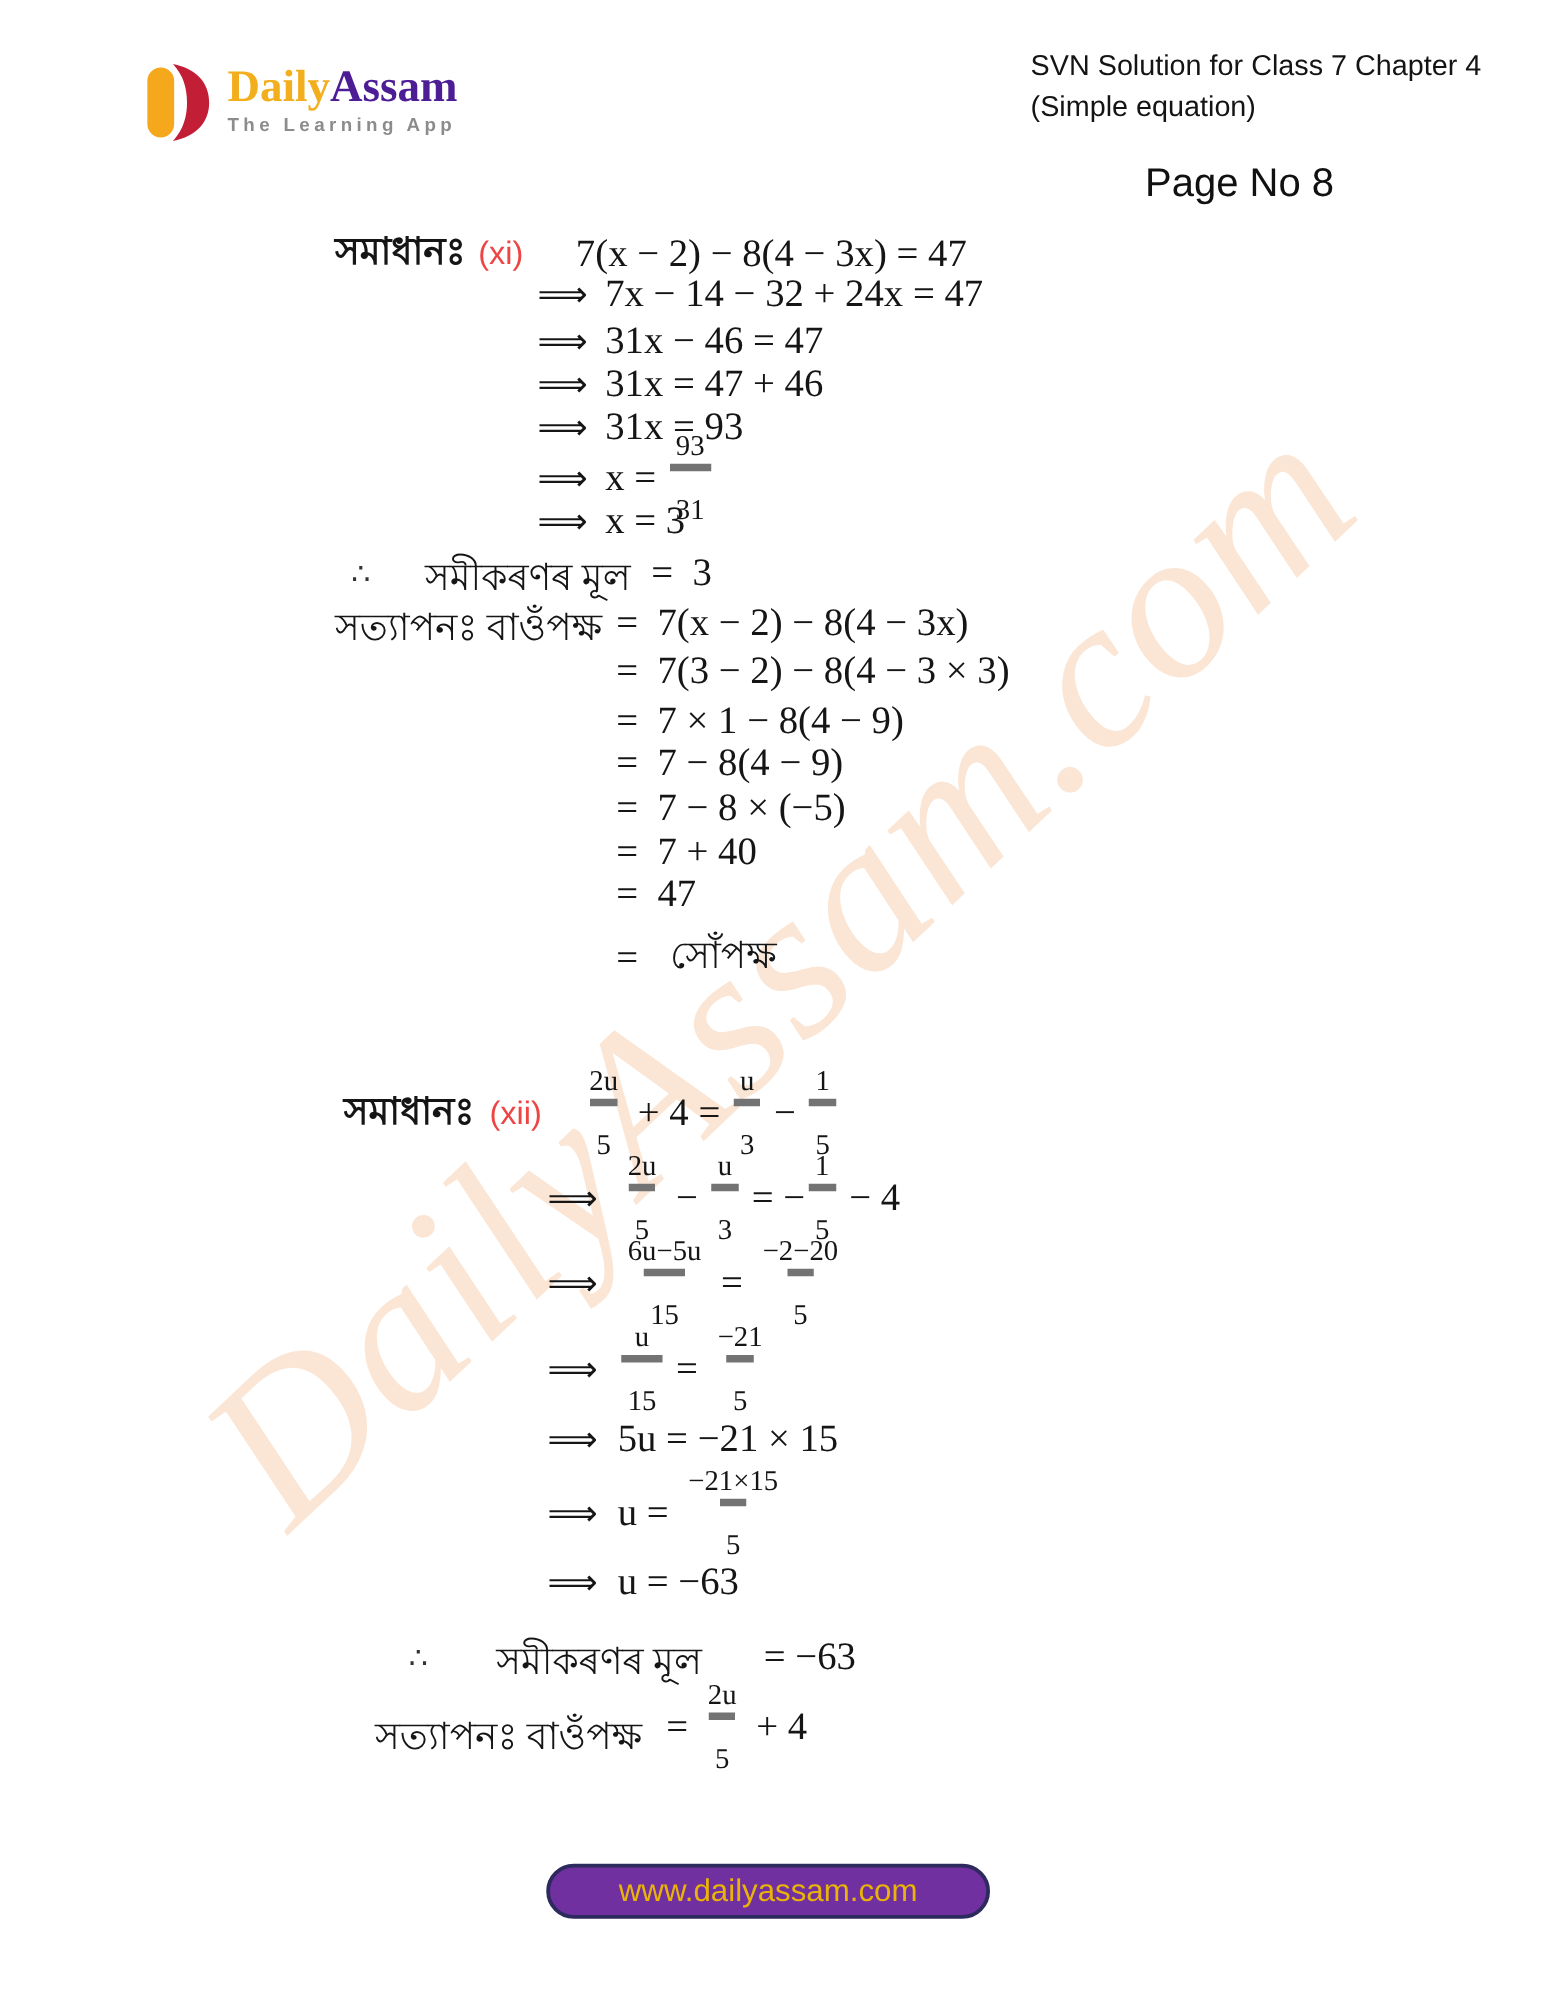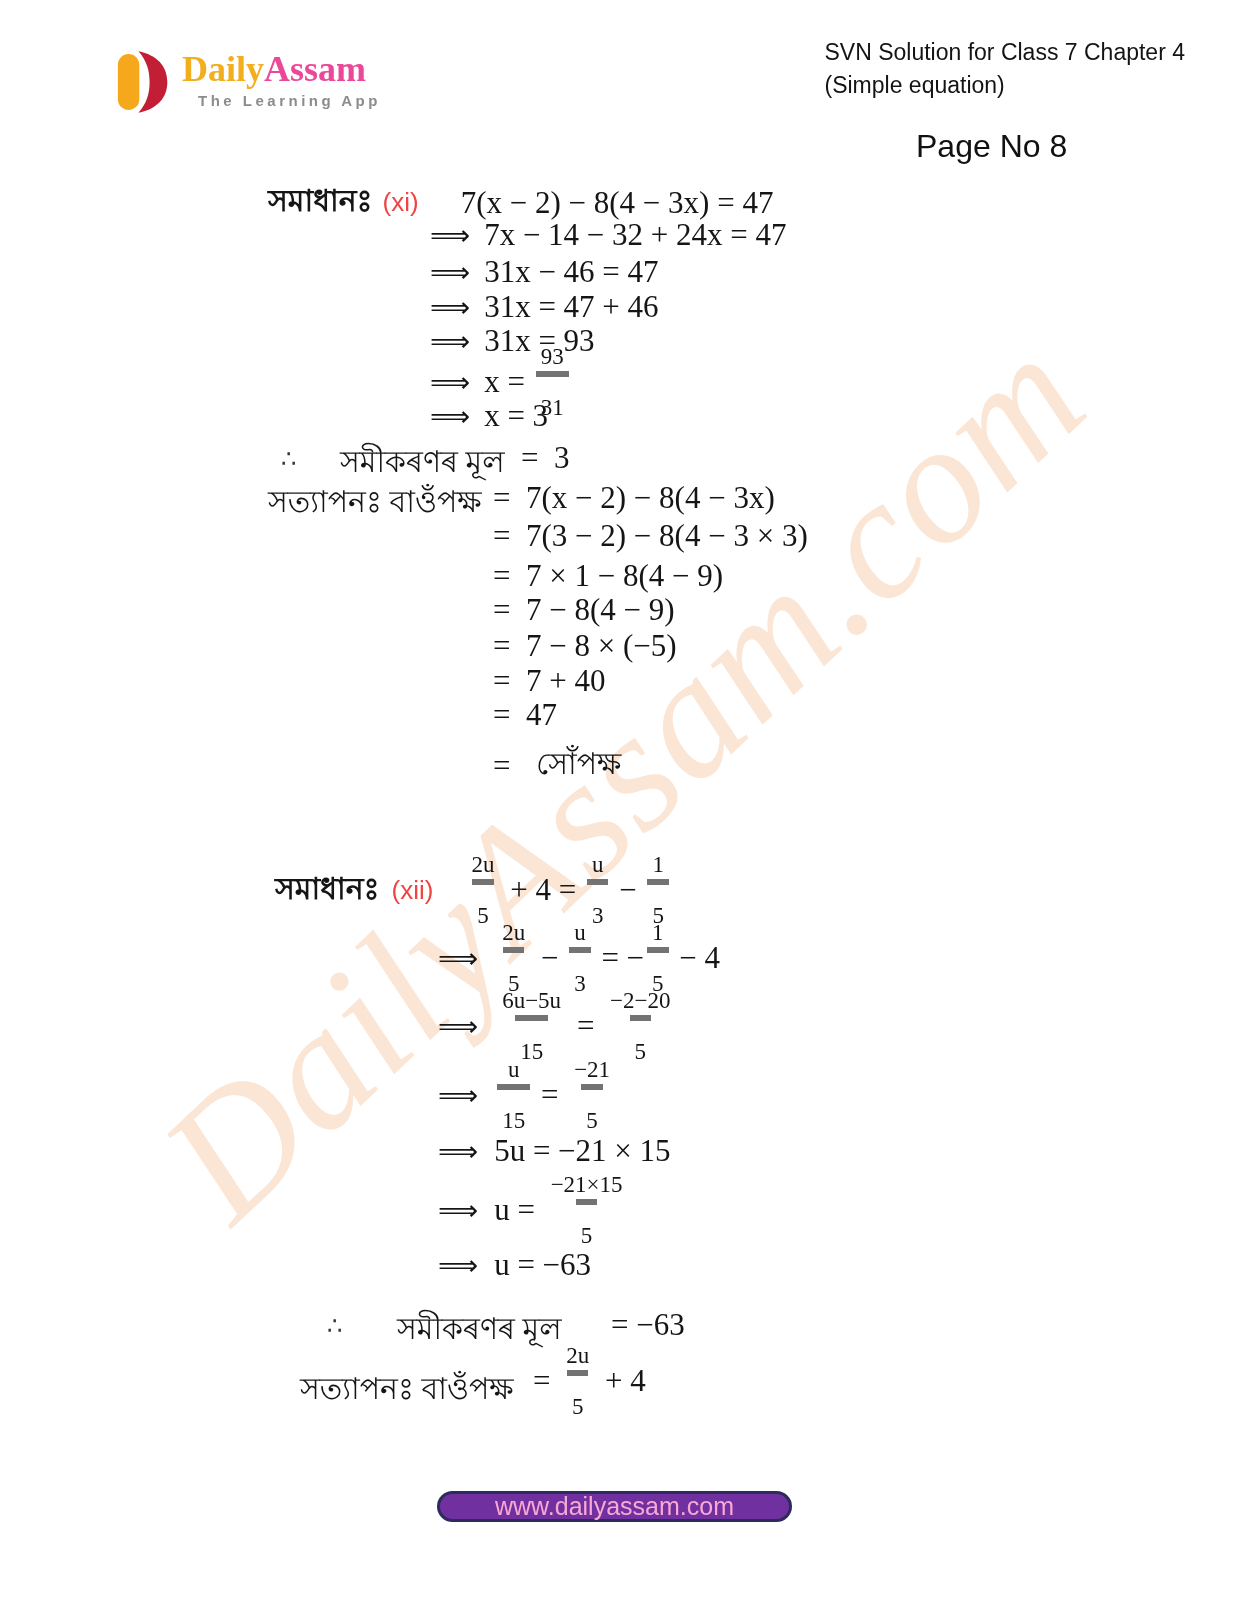--- a/index.html
+++ b/index.html
@@ -16,22 +16,22 @@
     font-size:172px; line-height:200px; letter-spacing:2px;
     color:#FBE5D4; transform:rotate(-43.5deg); z-index:0;
     user-select:none;
   }
   
   #logo { position:absolute; left:116px; top:50px; display:flex; align-items:flex-start; z-index:2; }
   #logo svg { display:block; margin-right:10px; }
   .logo-text-col { display:flex; flex-direction:column; }
   .logo-wordmark { font-family:"Liberation Serif", serif; font-weight:bold; font-size:36px; line-height:38px; white-space:nowrap; }
   .logo-daily { color:#F2AE1C; }
-  .logo-assam { color:#ec4899; }
-  .logo-tagline { font-family:"Liberation Sans", sans-serif; font-weight:bold; font-size:15px; letter-spacing:3.5px; color:#8C8C8C; margin-top:4px; white-space:nowrap;margin-left:16px; }
+  .logo-assam { color:#4c1d95; }
+  .logo-tagline { font-family:"Liberation Sans", sans-serif; font-weight:bold; font-size:15px; letter-spacing:3.5px; color:#8C8C8C; margin-top:4px; white-space:nowrap; }
   
   #doc-header {
     position:absolute; top:36px; right:51px; text-align:left;
     font-size:23px; line-height:33px; color:#141414; z-index:2;
   }
   #page-no {
     position:absolute; left:916px; top:128px; font-size:32px; color:#111; z-index:2;
   }
   
   .seg {
@@ -47,24 +47,24 @@
   .gap { display:inline-block; flex-shrink:0; }
   .frac {
     display:inline-flex; flex-direction:column; align-items:center;
     font-family:"Liberation Serif", serif; font-size:23px; line-height:1.12;
     margin:0 3px; vertical-align:middle;
   }
   .frac .nn { padding:0 5px 1px; }
   .frac .dd { border-top:6px solid #737373; padding:18px 5px 0; }
   
   #footer-btn {
-    position:absolute; left:437px; top:1491px; width:355px; height:31px;
+    position:absolute; left:437px; top:1491px; width:355px; height:44px;
     box-sizing:border-box; background:#7030A0; border:3px solid #2D2A5E;
     border-radius:24px; display:flex; align-items:center; justify-content:center;
-    color:#f9a8d4; font-size:25px; z-index:2; cursor:pointer;
+    color:#eab308; font-size:25px; z-index:2; cursor:pointer;
   }
 </style>
 </head>
 <body>
 
 <div id="page">
 
   <div id="watermark">DailyAssam.com</div>
 
   <div id="logo">

